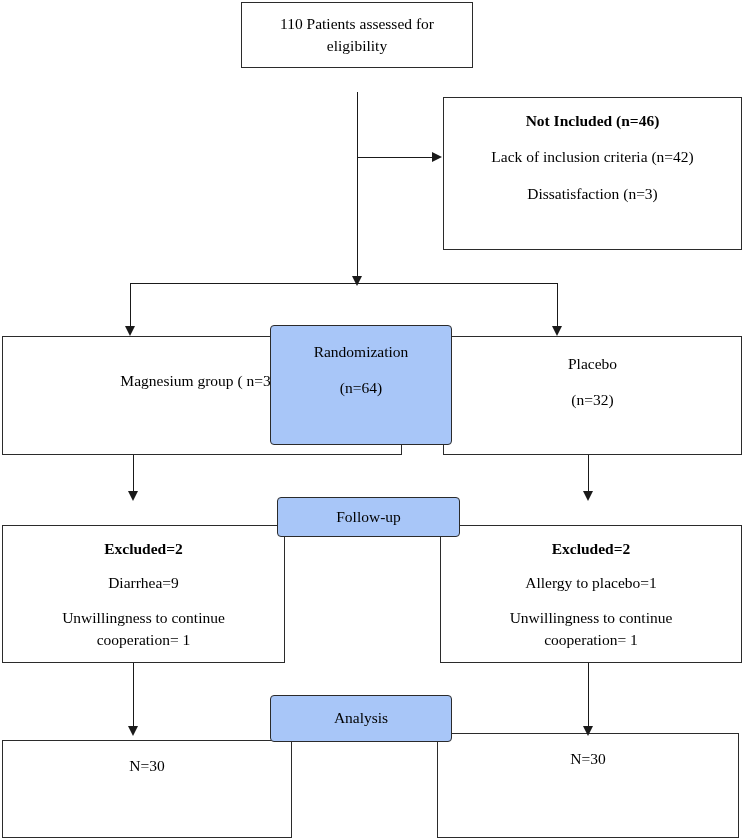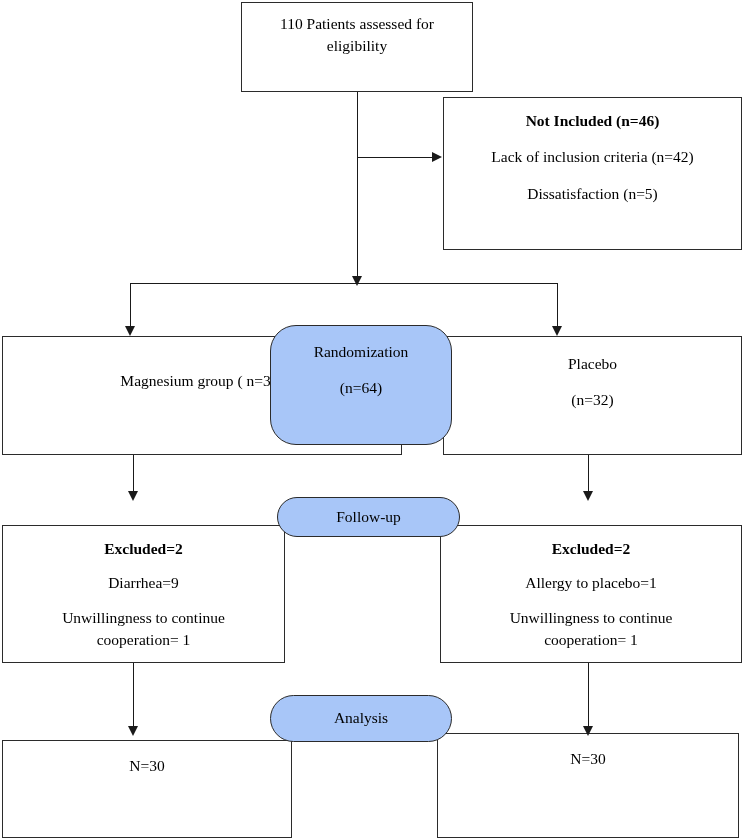--- a/index.html
+++ b/index.html
@@ -16,21 +16,21 @@
     box-sizing:border-box;
     border:1.6px solid #2b2b2b;
     background:#ffffff;
     text-align:center;
   }
   .rbox{
     position:absolute;
     box-sizing:border-box;
     border:1.6px solid #2b2b2b;
     background:#a8c6f8;
-    border-radius:26px;
+    border-radius:4px;
     text-align:center;
     z-index:5;
   }
   .txt{ font-size:15.5px; line-height:1.45; }
   .bold{ font-weight:bold; }
   .pad{ padding-top:10px; }
   
   .vline{ position:absolute; width:0; border-left:1.6px solid #1a1a1a; z-index:1;}
   .hline{ position:absolute; height:0; border-top:1.6px solid #1a1a1a; z-index:1;}
   .arrow-d{
@@ -46,35 +46,35 @@
     border-bottom:5.5px solid transparent;
     border-left:10px solid #1a1a1a;
     z-index:2;
   }
 </style>
 </head>
 <body>
 
 <div id="canvas">
 
-  <div class="box txt" style="left:241px;top:2px;width:232px;height:90px;">
+  <div class="box txt" style="left:241px;top:2px;width:232px;height:66px;">
     <div class="pad">110 Patients assessed for</div>
     <div>eligibility</div>
   </div>
 
   <div class="vline" style="left:357px;top:92px;height:191px;"></div>
   <div class="arrow-d" style="left:352px;top:276px;"></div>
 
   <div class="hline" style="left:358px;top:157px;width:75px;"></div>
   <div class="arrow-r" style="left:432px;top:152px;"></div>
 
   <div class="box txt" style="left:443px;top:97px;width:299px;height:153px;">
     <div class="bold" style="padding-top:12px;">Not Included (n=46)</div>
     <div style="padding-top:14px;">Lack of inclusion criteria (n=42)</div>
-    <div style="padding-top:14px;">Dissatisfaction (n=5)</div>
+    <div style="padding-top:14px;">Dissatisfaction (n=3)</div>
   </div>
 
   <div class="hline" style="left:130px;top:283px;width:428px;"></div>
   <div class="vline" style="left:130px;top:283px;height:46px;"></div>
   <div class="arrow-d" style="left:125px;top:326px;"></div>
   <div class="vline" style="left:557px;top:283px;height:46px;"></div>
   <div class="arrow-d" style="left:552px;top:326px;"></div>
 
   <div class="box txt" style="left:2px;top:336px;width:400px;height:119px;">
     <div style="padding-top:33px;">Magnesium group ( n=32)</div>

